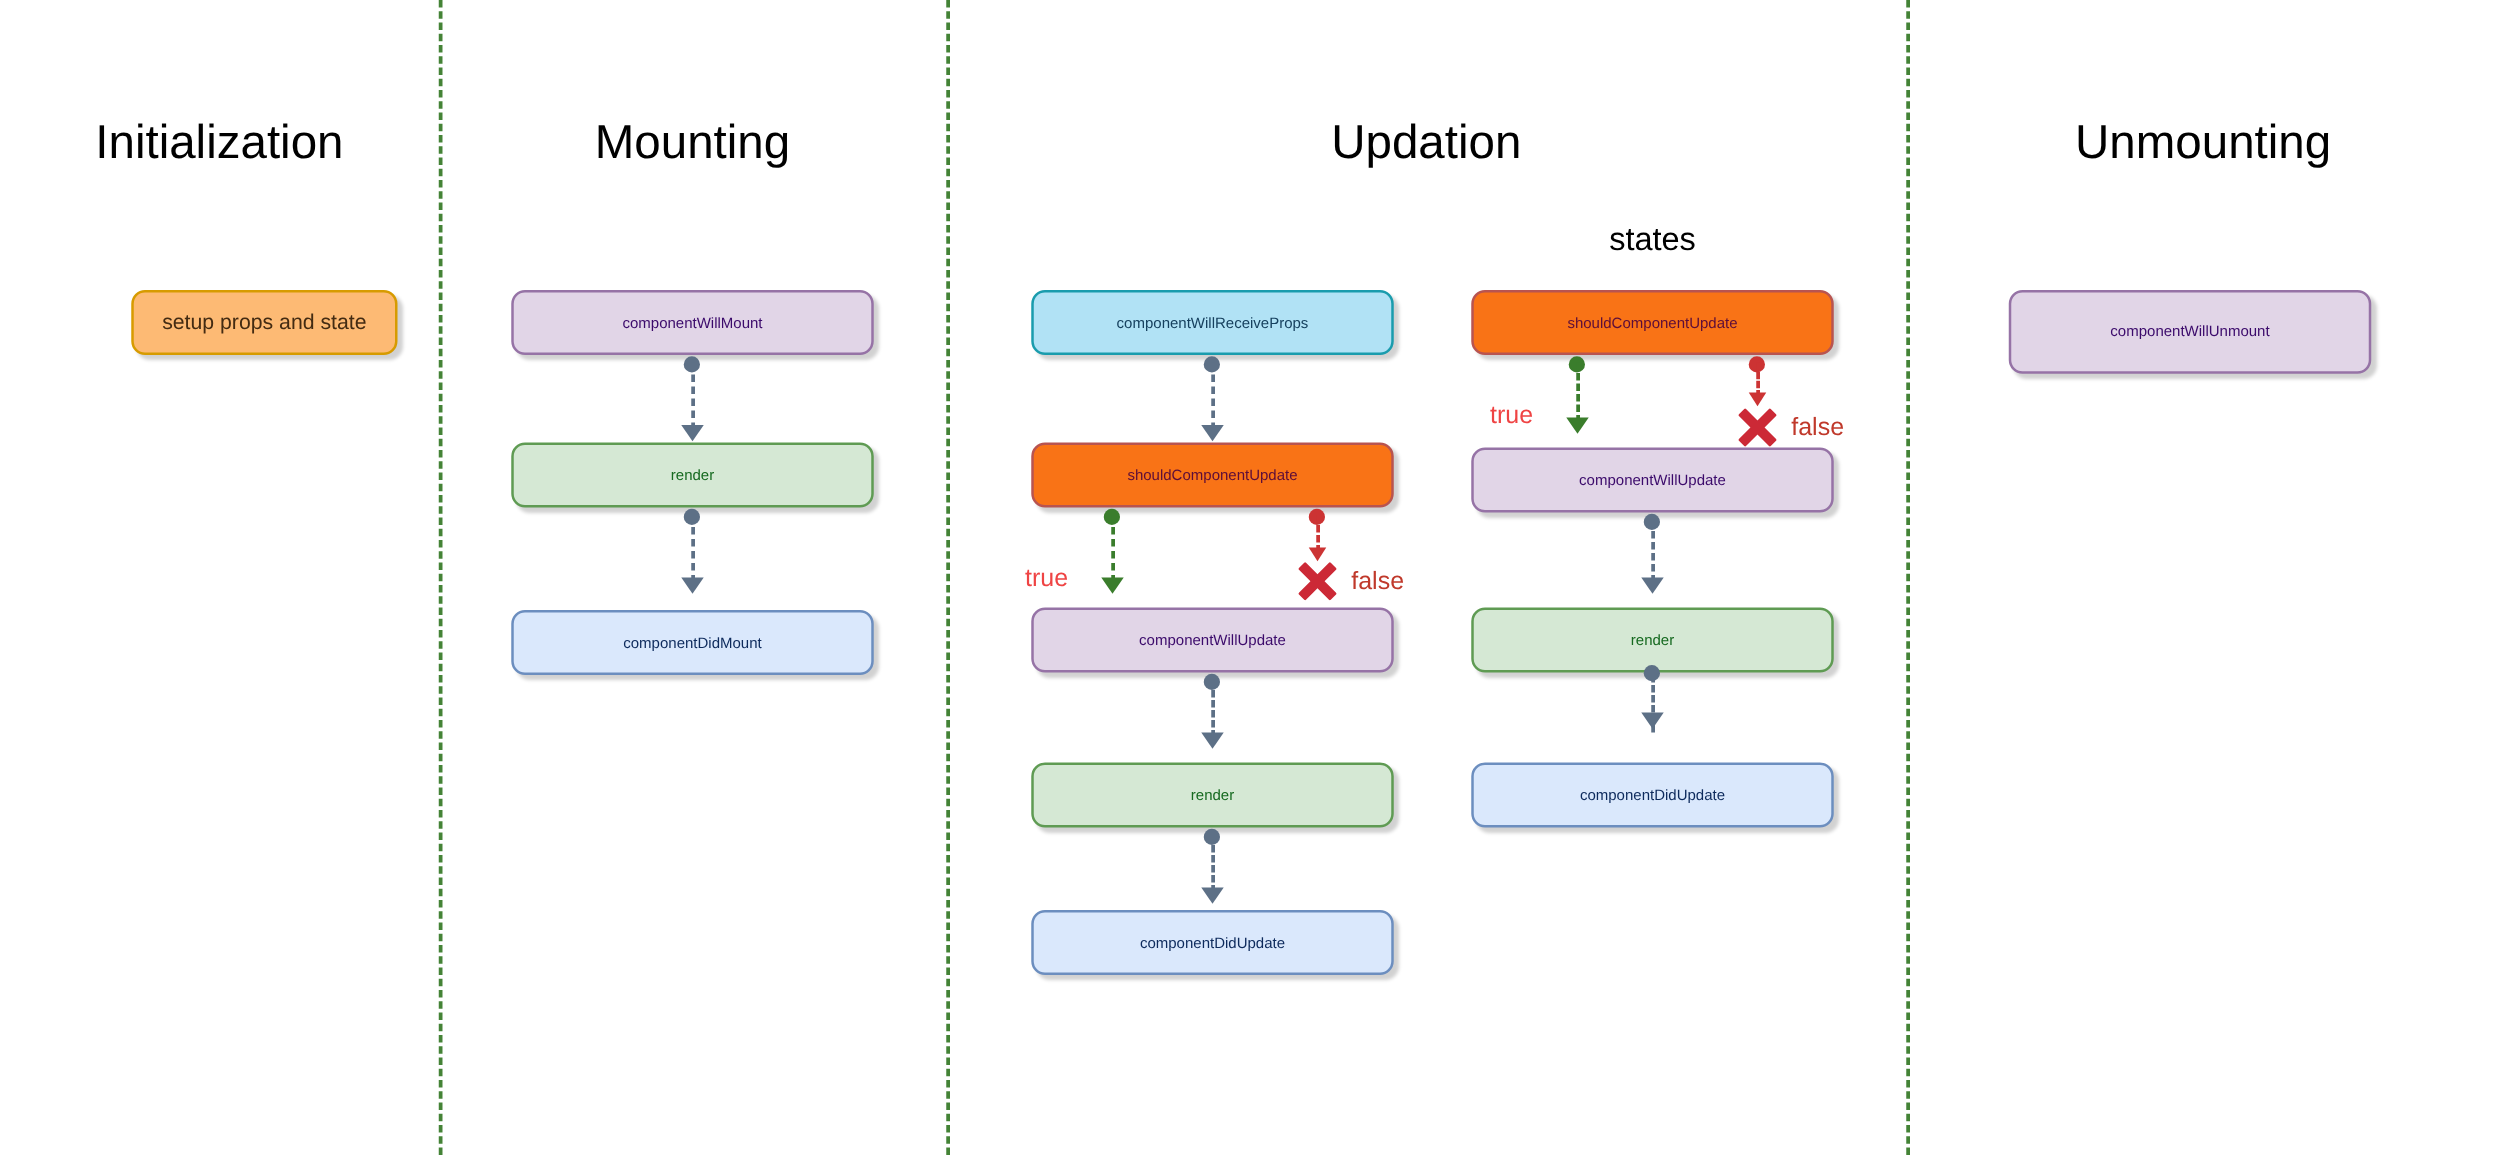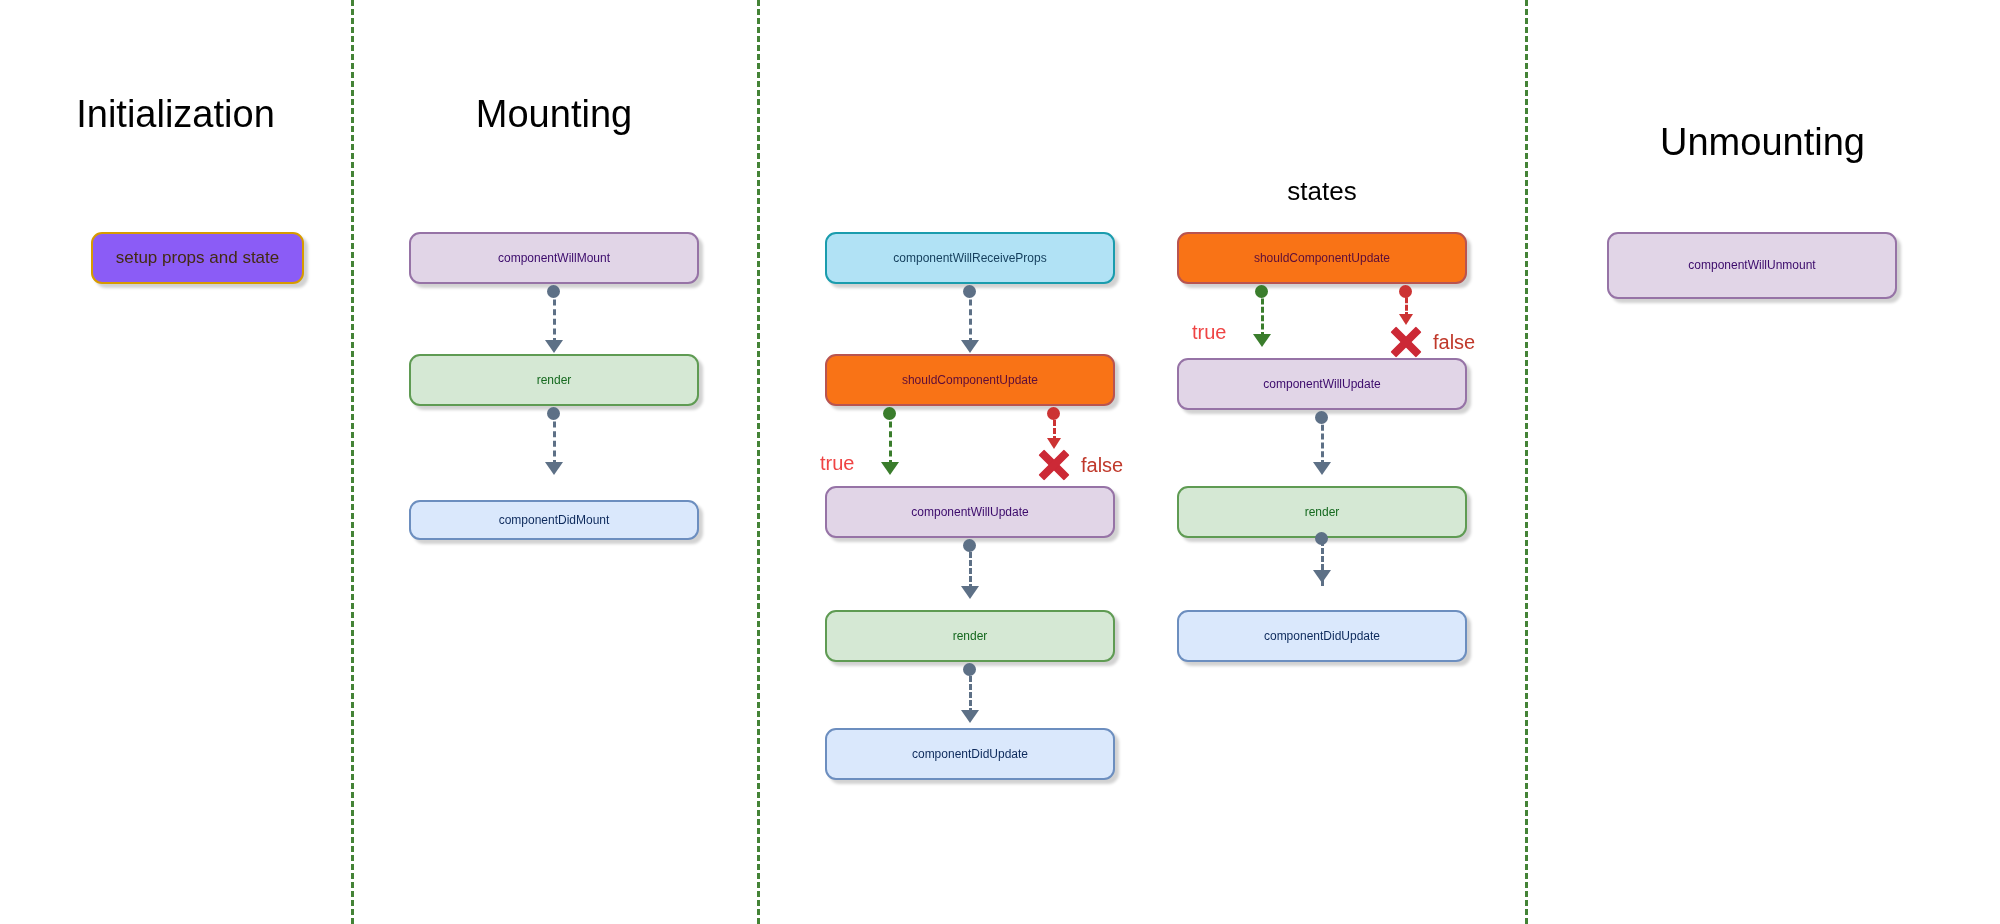--- a/index.html
+++ b/index.html
@@ -63,21 +63,21 @@
     line-height: 1.2;
     text-align: center;
     box-shadow: 4px 4px 3px rgba(0,0,0,0.18);
     white-space: nowrap;
   }
   .node.purple { background:#e1d5e7; border-color:#9673a6; color:#3b0a6b; }
   .node.green  { background:#d5e8d4; border-color:#5f9b53; color:#15691f; }
   .node.blue   { background:#dae8fc; border-color:#6c8ebf; color:#0d2a5c; }
   .node.red    { background:#f97316; border-color:#b85450; color:#5c0d3a; }
   .node.cyan   { background:#b1e2f5; border-color:#1a9cad; color:#16405e; }
-  .node.orange { background:#8b5cf6; border-color:#d79b00; color:#432b12; font-size:17px; }
+  .node.orange { background:#fdba74; border-color:#d79b00; color:#432b12; font-size:17px;margin-left:14px; }
 
   
   .conn {
     position: absolute;
     width: 0;
     border-left-width: 3px;
     border-left-style: dashed;
   }
   .conn.grey  { border-left-color:#5d7086; }
   .conn.green { border-left-color:#3a7d2c; }
@@ -140,41 +140,42 @@
 <div id="stage">
 
   <div class="divider" style="left:351px;"></div>
   <div class="divider" style="left:757px;"></div>
   <div class="divider" style="left:1525px;"></div>
 
   <div class="phase-title" style="left:0px; top:95px; width:351px;">Initialization</div>
 
   <div class="phase-title" style="left:351px; top:95px; width:406px;">Mounting</div>
 
-
-  <div class="phase-title" style="left:1525px; top:95px; width:475px;margin-top:28px;">Unmounting</div>
+  <div class="phase-title" style="left:757px; top:95px; width:768px;">Updation</div>
+
+  <div class="phase-title" style="left:1525px; top:95px; width:475px;">Unmounting</div>
 
 
   <div class="sub-title" style="left:1177px; top:178px; width:290px;">states</div>
 
   <div class="node orange" style="left:91px; top:232px; width:213px; height:52px;">setup props and state</div>
 
   <div class="node purple" style="left:409px; top:232px; width:290px; height:52px;">componentWillMount</div>
 
   <div class="dot grey" style="left:547px; top:285px;"></div>
   <div class="conn grey" style="left:553px; top:290px; height:54px;"></div>
   <div class="arrowhead grey" style="left:545px; top:340px;"></div>
 
   <div class="node green" style="left:409px; top:354px; width:290px; height:52px;">render</div>
 
   <div class="dot grey" style="left:547px; top:407px;"></div>
   <div class="conn grey" style="left:553px; top:412px; height:54px;"></div>
   <div class="arrowhead grey" style="left:545px; top:462px;"></div>
 
-  <div class="node blue" style="left:409px; top:500px; width:290px; height:40px;">componentDidMount</div>
+  <div class="node blue" style="left:409px; top:488px; width:290px; height:52px;">componentDidMount</div>
 
   <div class="node cyan" style="left:825px; top:232px; width:290px; height:52px;text-align:center;">componentWillReceiveProps</div>
 
   <div class="dot grey" style="left:963px; top:285px;"></div>
   <div class="conn grey" style="left:969px; top:290px; height:54px;"></div>
   <div class="arrowhead grey" style="left:961px; top:340px;"></div>
 
   <div class="node red" style="left:825px; top:354px; width:290px; height:52px;">shouldComponentUpdate</div>
 
   <div class="dot green" style="left:883px; top:407px;"></div>

